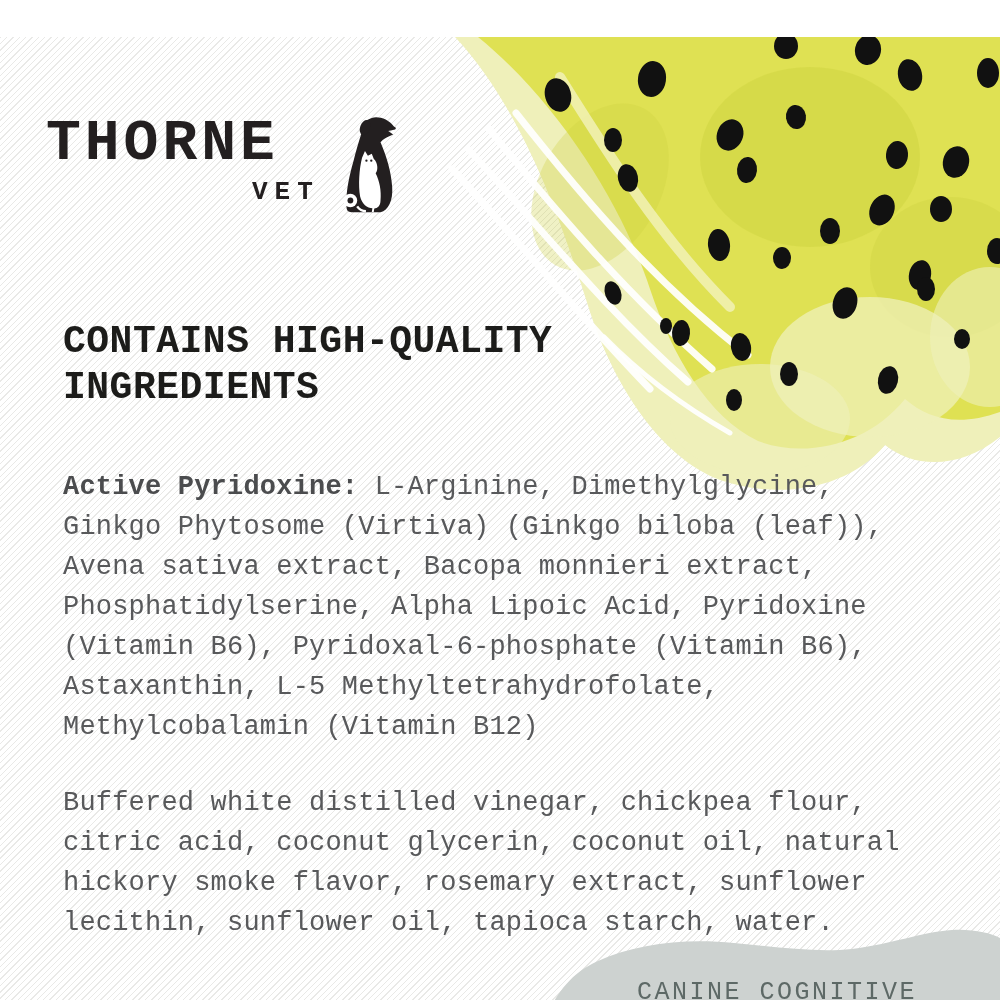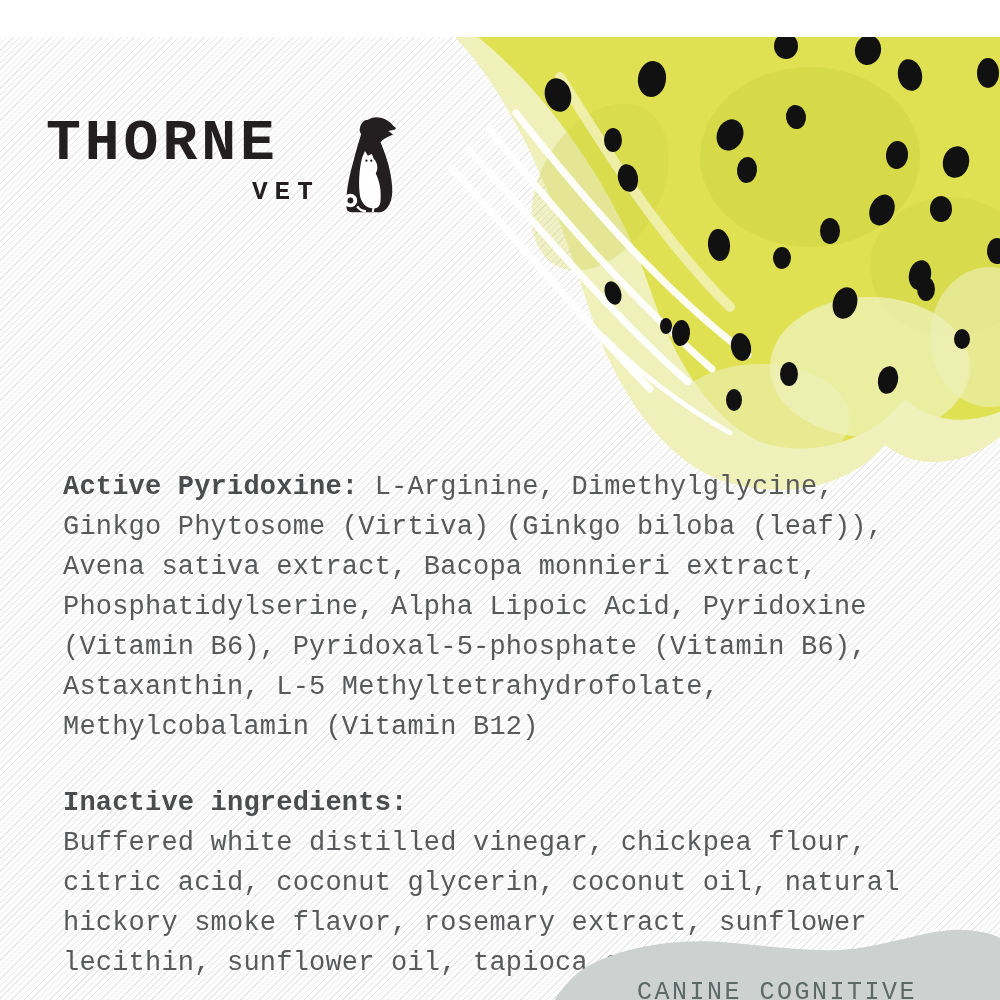--- a/index.html
+++ b/index.html
@@ -120,28 +120,28 @@
       <circle fill="var(--logo-black)" cx="37.5" cy="47" r="1.2"></circle>
       <circle fill="var(--logo-black)" cx="42.5" cy="47" r="1.2"></circle>
 
       <circle fill="#ffffff" cx="21" cy="88" r="7"></circle>
       <circle fill="var(--logo-black)" cx="21" cy="88" r="3"></circle>
       <path stroke="#ffffff" stroke-width="2.5" fill="none" d="M 28,94 C 30,97 33,99 37,99"></path>
       <path stroke="#ffffff" stroke-width="2" fill="none" d="M 44,100 C 46,90 46,80 44,72"></path>
     </svg>
   </header>
 
+  <h1 class="heading">CONTAINS HIGH-QUALITY INGREDIENTS</h1>
 
   <main class="copy">
     <p class="para">
       <strong>Active Pyridoxine:</strong>
-      <span>L-Arginine, Dimethylglycine, Ginkgo Phytosome (Virtiva) (Ginkgo biloba (leaf)), Avena sativa extract, Bacopa monnieri extract, Phosphatidylserine, Alpha Lipoic Acid, Pyridoxine (Vitamin B6), Pyridoxal-5-phosphate (Vitamin B6), Astaxanthin, L-5 Methyltetrahydrofolate, Methylcobalamin (Vitamin B12)</span>
+      <span>L-Arginine, Dimethylglycine, Ginkgo Phytosome (Virtiva) (Ginkgo biloba (leaf)), Avena sativa extract, Bacopa monnieri extract, Phosphatidylserine, Alpha Lipoic Acid, Pyridoxine (Vitamin B6), Pyridoxal-6-phosphate (Vitamin B6), Astaxanthin, L-5 Methyltetrahydrofolate, Methylcobalamin (Vitamin B12)</span>
     </p>
     <p class="para inactive">
-      <strong>Inactive ingredients:</strong>
       <span>Buffered white distilled vinegar, chickpea flour, citric acid, coconut glycerin, coconut oil, natural hickory smoke flavor, rosemary extract, sunflower lecithin, sunflower oil, tapioca starch, water.</span>
     </p>
   </main>
 
   <svg class="badge-shape" viewBox="530 880 470 120" aria-hidden="true">
     <path fill="var(--badge-bg)" d="M 536,1000 C 552,964 566,938 598,924 C 636,907 684,901 734,906 C 776,910 818,916 852,912 C 892,907 922,895 952,893 C 974,892 990,896 1000,901 L 1000,1000 Z"></path>
   </svg>
   <div class="badge-label">CANINE COGNITIVE SUPPORT</div>
 
 </div>

